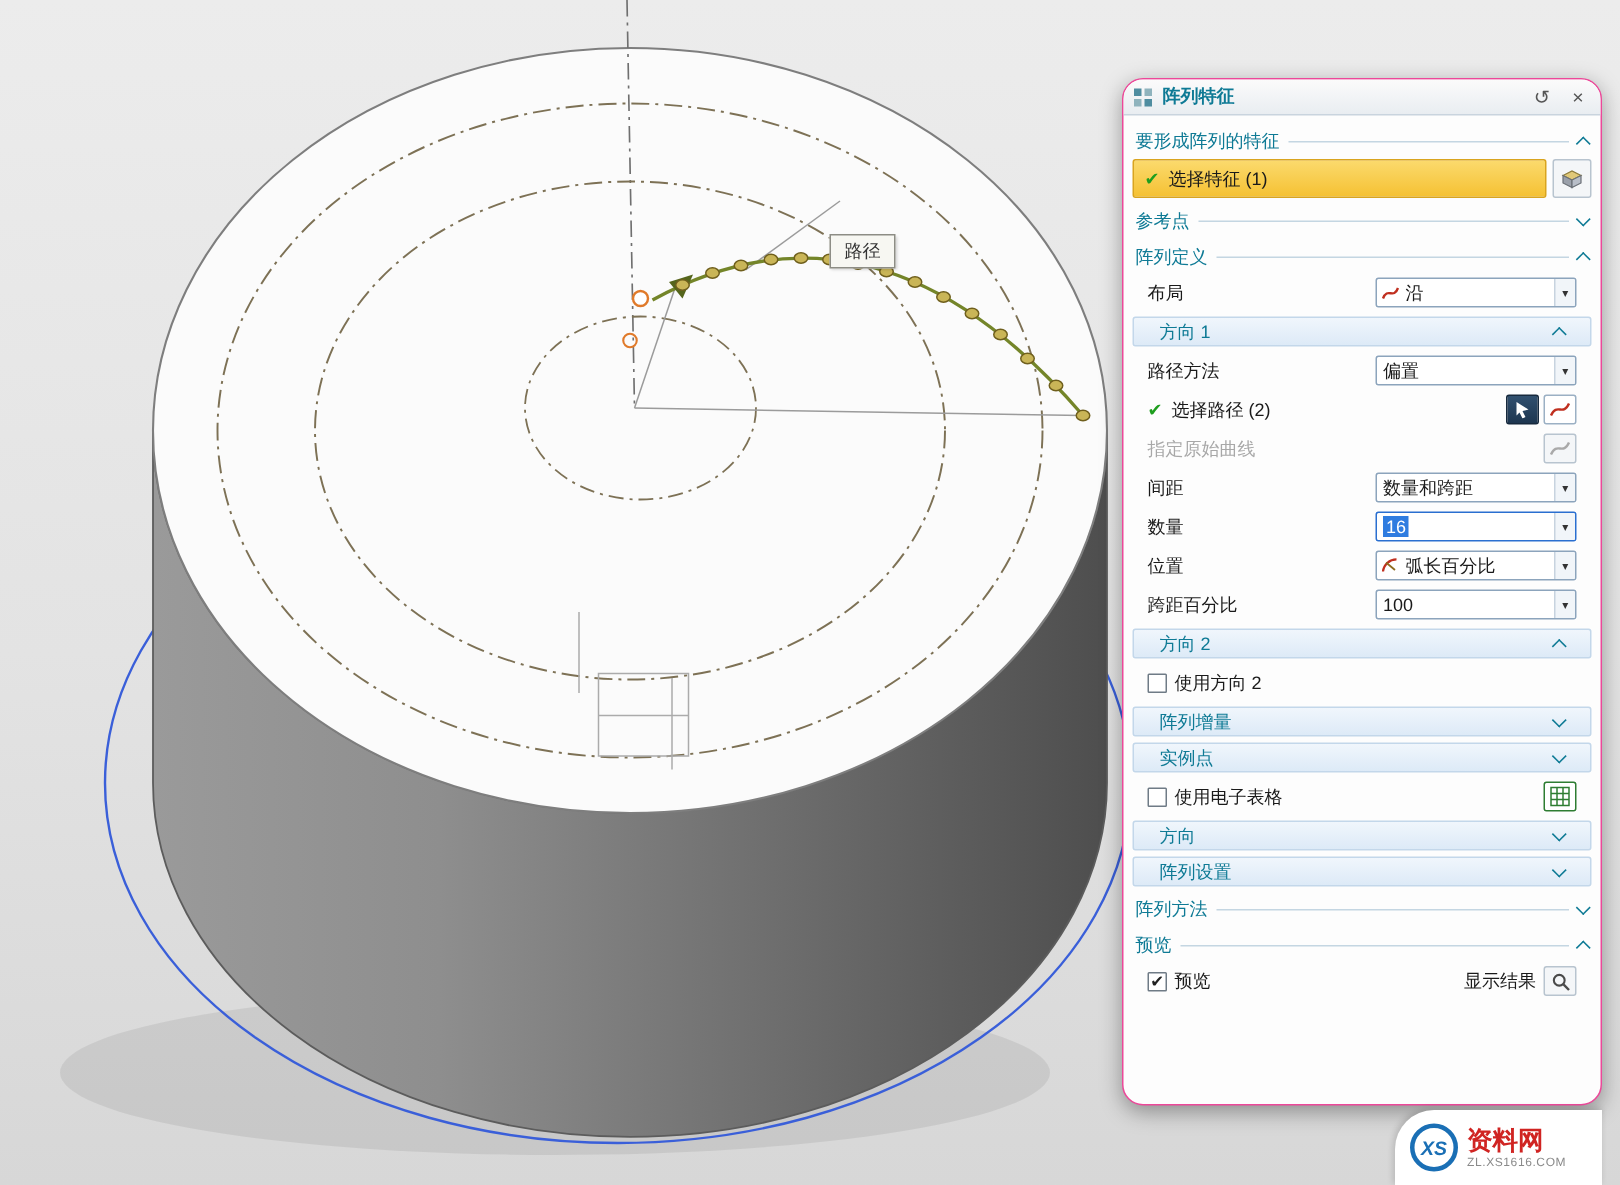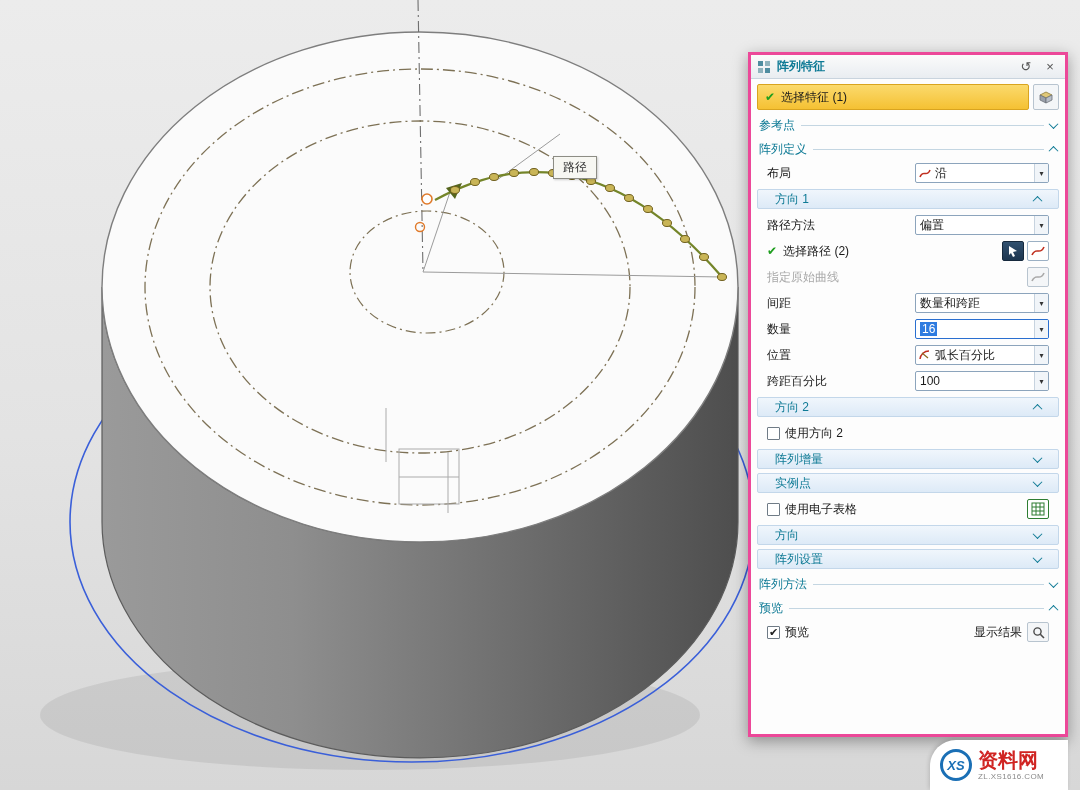--- a/index.html
+++ b/index.html
@@ -15,21 +15,21 @@
   .path-label {
     position:absolute; left:553px; top:112px;
     background:#f7f7f2; border:1px solid #8d8d85;
     padding:2px 9px; font-size:12px; color:#333;
     box-shadow:1px 1px 2px rgba(0,0,0,.18);
     margin-top:44px;
   }
   
   .dialog {
     position:absolute; left:748px; top:52px; width:320px; height:685px;
-    background:#fdfdfd; border:3px solid #ec4899; border-radius:0;
+    background:#fdfdfd; border:1px solid #ec4899; border-radius:14px;
     box-shadow:0 4px 14px rgba(0,0,0,.35);
     display:flex; flex-direction:column; overflow:hidden;
     font-size:12px; color:#1a1a1a;
   }
   .titlebar {
     height:24px; flex:0 0 24px; display:flex; align-items:center; gap:6px;
     padding:0 6px; background:linear-gradient(180deg,#fbfbfb,#e9edf1);
     border-bottom:1px solid #c9d4de;
   }
   .titlebar .title { color:#0e7a95; font-weight:bold; }
@@ -82,21 +82,21 @@
   .watermark {
     position:absolute; right:12px; bottom:0; width:138px; height:50px;
     background:#fff; border-top-left-radius:26px;
     display:flex; align-items:center; padding:4px 8px 4px 10px; gap:6px;
     box-shadow:-1px -1px 4px rgba(0,0,0,.15);
   }
   .wm-circle { width:32px; height:32px; border:3px solid #1a6fb5; border-radius:50%;
     display:flex; align-items:center; justify-content:center;
     color:#1a6fb5; font-style:italic; font-weight:bold; font-size:13px; flex:0 0 auto; }
   .wm-col { display:flex; flex-direction:column; line-height:1.15; }
-  .wm-brand { color:#d02422; font-weight:bold; font-size:20px; }
+  .wm-brand { color:#d02422; font-weight:bold; font-size:17px; }
   .wm-url { color:#8a8a8a; font-size:8px; letter-spacing:.4px; }
 </style>
 </head>
 <body>
 
 <div class="viewport">
   <svg width="1080" height="790" viewBox="0 0 1080 790">
     <defs>
       <linearGradient id="sideGrad" x1="0" y1="0" x2="1" y2="0">
         <stop offset="0" stop-color="#9a9a9a"></stop>
@@ -171,20 +171,25 @@
       <rect x="1" y="8" width="5" height="5" fill="#8fb3bd"></rect>
       <rect x="8" y="8" width="5" height="5" fill="#4f8da0"></rect>
     </svg>
     <span class="title">阵列特征</span>
     <span class="tb-btn">↺</span>
     <span class="tb-btn" style="margin-left:0">×</span>
   </div>
 
   <div class="dlg-body">
 
+    <div class="grp-header">
+      <span>要形成阵列的特征</span>
+      <span class="line"></span>
+      <span class="chev up"></span>
+    </div>
     <div class="yellow-row">
       <div class="yellow-band">
         <span class="check">✔</span>
         <span>选择特征 (1)</span>
       </div>
       <span class="mini-btn plain" style="width:26px;height:26px">
         <svg width="18" height="18" viewBox="0 0 18 18">
           <polygon points="3,7 9,4 15,7 9,10" fill="#e0c878" stroke="#8d7b3a" stroke-width="0.8"></polygon>
           <polygon points="3,7 9,10 9,15 3,12" fill="#9aa0aa" stroke="#6b7077" stroke-width="0.8"></polygon>
           <polygon points="15,7 9,10 9,15 15,12" fill="#b8bec8" stroke="#6b7077" stroke-width="0.8"></polygon>

